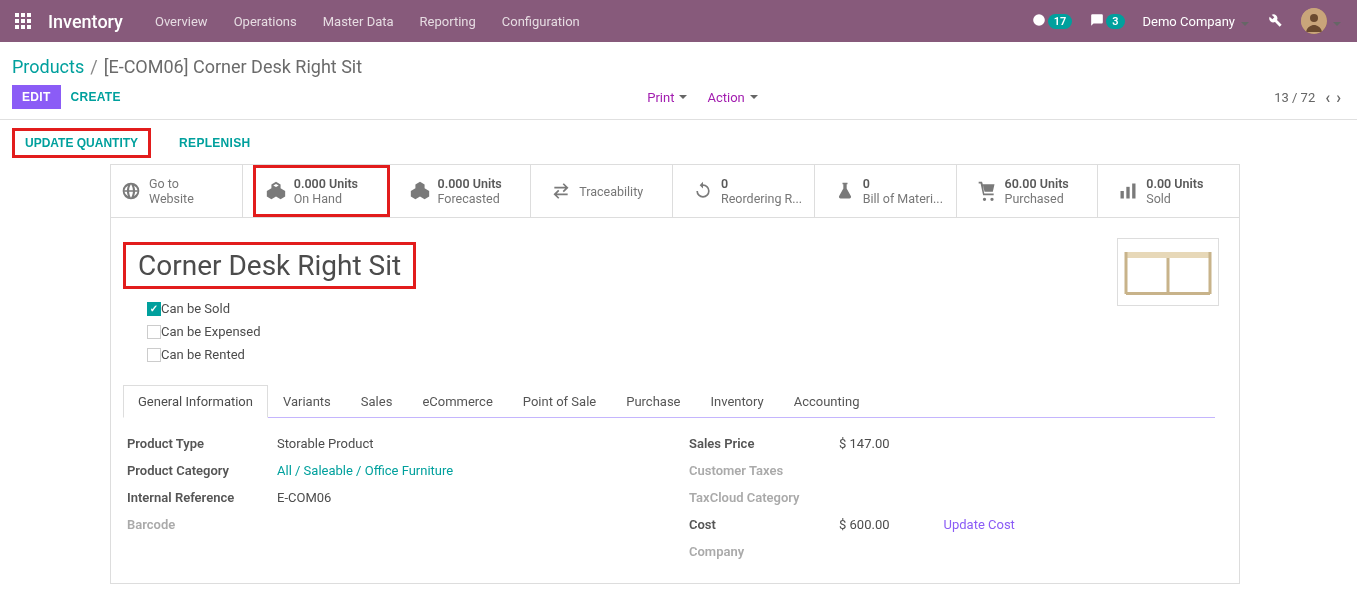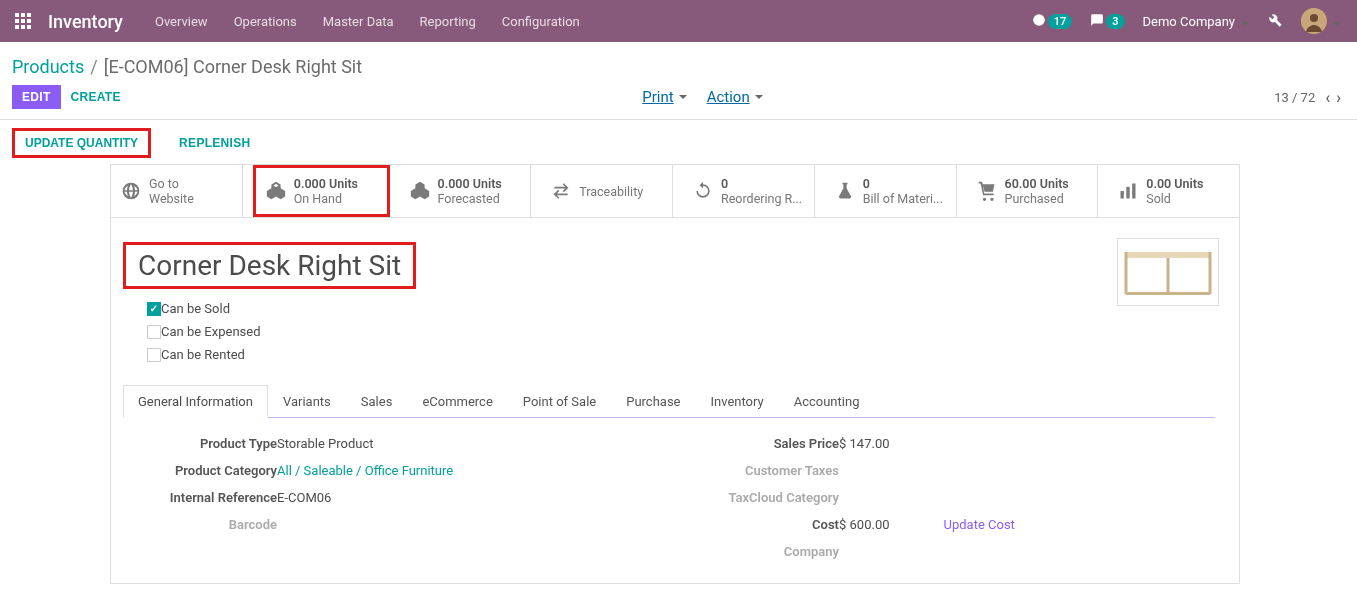--- a/index.html
+++ b/index.html
@@ -26,21 +26,21 @@
   .breadcrumb { font-size: 18px; color: #6b6b6b; padding: 4px 0 8px 0; display: flex; gap: 6px; align-items: baseline; }
   .breadcrumb a { color: #00a09d; text-decoration: none; }
   .breadcrumb .sep { color: #888; }
   .breadcrumb .current { color: #6b6b6b; }
   
   .action-row { display: flex; align-items: center; }
   .btn { border: none; padding: 5px 10px; font-size: 12px; font-weight: 600; cursor: pointer; letter-spacing: .3px; }
   .btn-primary { background: #8b5cf6; color: #fff; }
   .btn-link { background: none; color: #00a09d; }
   .action-center { flex: 1; display: flex; justify-content: center; gap: 20px; }
-  .dropdown-link { color: #0369a1; font-size: 15px; cursor: pointer; display: flex; align-items: center; gap: 3px; text-decoration: underline; }
+  .dropdown-link { color: #a21caf; font-size: 13px; cursor: pointer; display: flex; align-items: center; gap: 3px; }
   .caret-down::after { content: ""; border-left: 4px solid transparent; border-right: 4px solid transparent; border-top: 4px solid #666; display: inline-block; margin-left: 2px; }
   .pager { display: flex; align-items: center; gap: 10px; color: #666; }
   .pager-arrows { display: flex; gap: 6px; }
   .pager-arrow { cursor: pointer; color: #666; font-size: 16px; font-weight: 600; }
   
   .hr { border-bottom: 1px solid #e0e0e0; margin-top: 6px; }
   
   
   .subaction-row { padding: 8px 5px 6px 12px; display: flex; gap: 28px; }
   .btn-outlined { border: 1px solid #ccc; background: #fff; color: #00a09d; padding: 5px 10px; font-size: 12px; font-weight: 600; cursor: pointer; }
@@ -77,21 +77,21 @@
   .chk.unchecked { border-color: #ccc; }
   
   .product-img-box { position: absolute; top: 20px; right: 20px; width: 102px; height: 68px; border: 1px solid #ddd; display: flex; align-items: center; justify-content: center; }
   
   
   .tabs { display: flex; border-bottom: 1px solid #c4b5fd; margin-top: 22px; }
   .tab { padding: 8px 14px; font-size: 13px; color: #555; cursor: pointer; border: 1px solid transparent; border-bottom: none; position: relative; top: 1px; }
   .tab.active { border-color: #ddd; background: #fff; border-bottom: 1px solid #fff; color: #4c4c4c; }
   
   
-  .field-grid { display: flex; gap: 40px; padding: 18px 4px 0 4px; text-align: right; }
+  .field-grid { display: flex; gap: 40px; padding: 18px 4px 0 4px; }
   .field-col { flex: 1; display: flex; flex-direction: column; gap: 12px; }
   .field-row { display: flex; align-items: baseline; }
   .field-label { width: 150px; font-weight: 600; color: #555; font-size: 13px; }
   .field-label.muted { color: #aaa; }
   .field-val { color: #4c4c4c; }
   .field-val.link { color: #00a09d; }
   .field-val.linkbold { color: #8b5cf6; font-weight: 400; margin-left: 36px; }
   .val-group { display: flex; gap: 18px; align-items: baseline; }
   
   .globe-green svg { fill: #3fa63f; }

